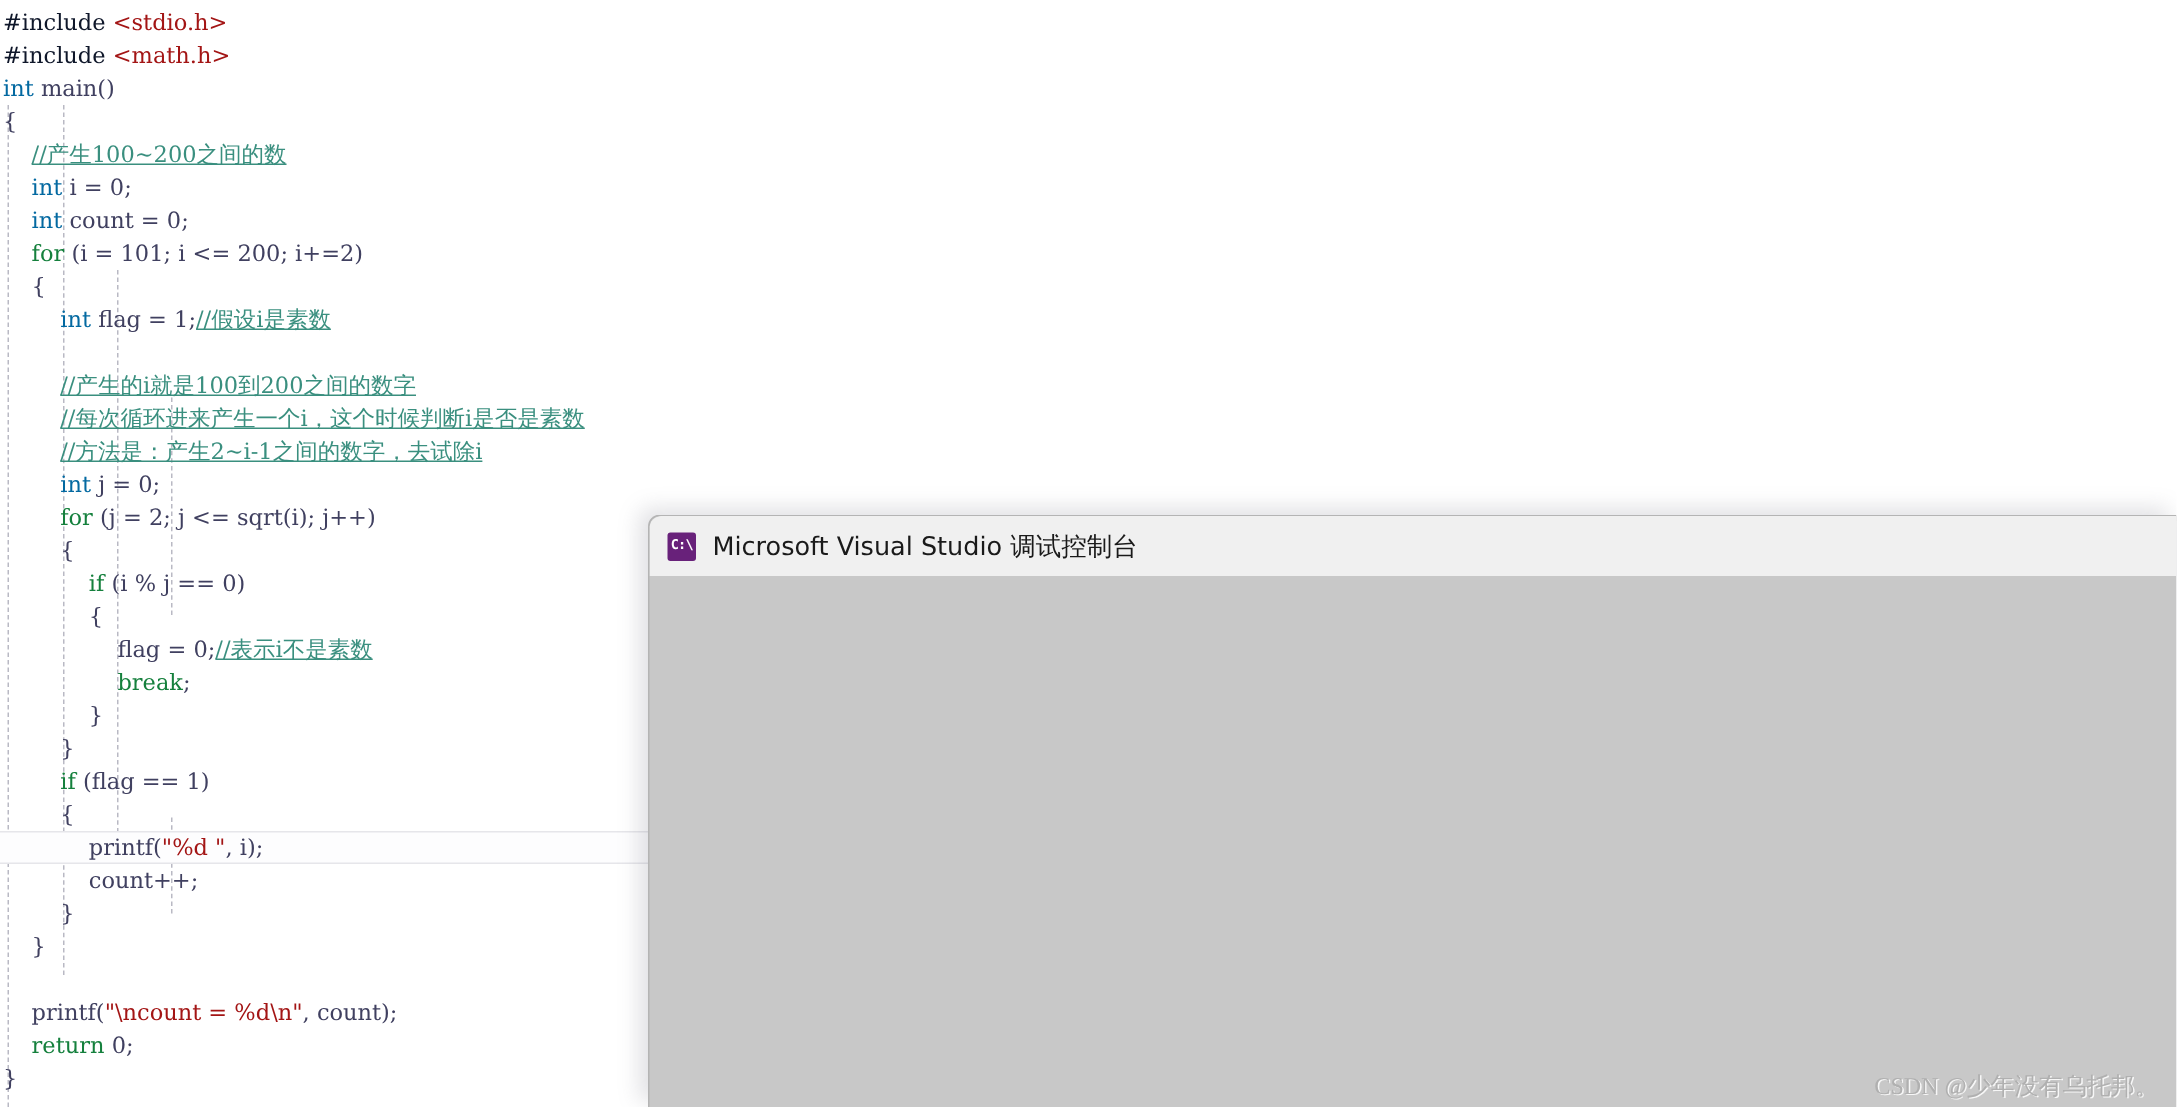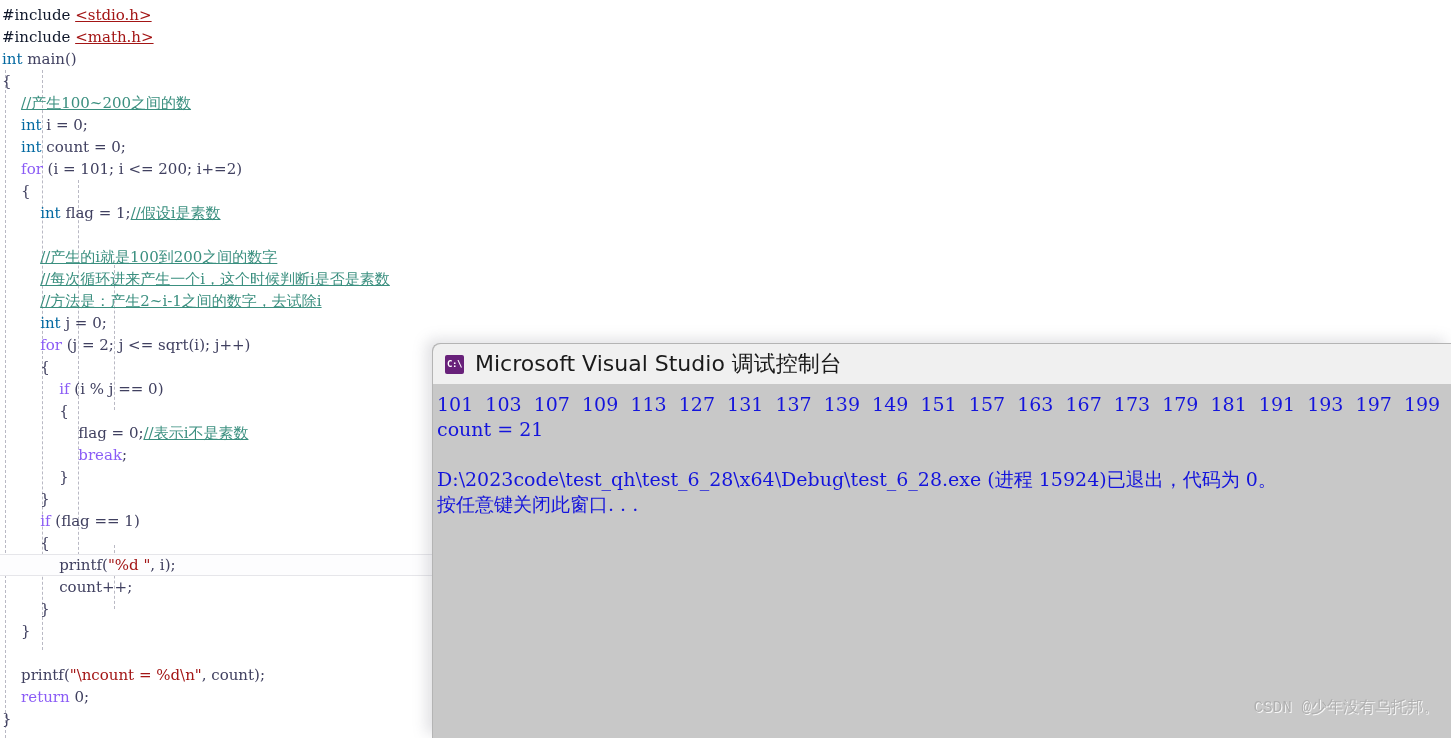--- a/index.html
+++ b/index.html
@@ -30,22 +30,22 @@
     white-space:pre;
   }
   .ln.current{
     border-top:1px solid #e6e6ea;
     border-bottom:1px solid #e6e6ea;
     height:20px;
     line-height:20px;
     background:#fdfdfe;
   }
   .kw{color:#0369a1;}
-  .kw2{color:#8b5cf6;margin-top:14px;}
-  .hdr{color:#a31515;text-decoration:underline;}
+  .kw2{color:#15803d;margin-top:14px;}
+  .hdr{color:#a31515;}
   .pre{color:#0f172a;}
   .str{color:#a31515;}
   .cmt{color:#3a8f7f;text-decoration:underline;}
   .id{color:#404060;margin-top:35px;}
 
   
   .guide{
     position:absolute;top:0;bottom:0;width:0;
     border-left:1px dashed #b9b9c4;
   }
@@ -88,39 +88,39 @@
   #cmd-icon span{
     color:#ffffff;
     font-family:"DejaVu Sans Mono","Liberation Mono",monospace;
     font-size:9px;
     font-weight:bold;
     line-height:1;
     letter-spacing:-0.5px;
   }
   #title-text{
     font-family:"DejaVu Sans","Liberation Sans",sans-serif;
-    font-size:22px;
+    font-size:17px;
     color:#1a1a1a;
     white-space:nowrap;
   }
   #console-body{
     padding:8px 0 0 4px;
     font-family:"DejaVu Serif","Liberation Serif",serif;
     font-size:19px;
     line-height:25px;
     color:#1414dc;
     white-space:pre;
   }
   .cline{white-space:pre;}
   .cblank{height:25px;}
 
   
   #watermark{
-    position:absolute;right:12px;bottom:20px;
-    font-family:Liberation Mono, monospace;
+    position:absolute;right:12px;bottom:3px;
+    font-family:Liberation Serif, serif;
     font-size:16px;
     color:#b0b0b0;
     text-shadow:1px 1px 0 rgba(255,255,255,0.85);
     white-space:nowrap;
   }
 </style>
 </head>
 <body>
 
 <div id="editor">
@@ -134,16 +134,15 @@
   <div class="code" id="code-lines"><div class="ln"><span></span><span class="pre">#include </span><span class="hdr">&lt;stdio.h&gt;</span></div><div class="ln"><span></span><span class="pre">#include </span><span class="hdr">&lt;math.h&gt;</span></div><div class="ln"><span></span><span class="kw">int</span><span class="id"> main()</span></div><div class="ln"><span></span><span class="id">{</span></div><div class="ln"><span>    </span><span class="cmt">//产生100~200之间的数</span></div><div class="ln"><span>    </span><span class="kw">int</span><span class="id"> i = 0;</span></div><div class="ln"><span>    </span><span class="kw">int</span><span class="id"> count = 0;</span></div><div class="ln"><span>    </span><span class="kw2">for</span><span class="id"> (i = 101; i &lt;= 200; i+=2)</span></div><div class="ln"><span>    </span><span class="id">{</span></div><div class="ln"><span>        </span><span class="kw">int</span><span class="id"> flag = 1;</span><span class="cmt">//假设i是素数</span></div><div class="ln"><span>        </span><span class="id"></span></div><div class="ln"><span>        </span><span class="cmt">//产生的i就是100到200之间的数字</span></div><div class="ln"><span>        </span><span class="cmt">//每次循环进来产生一个i，这个时候判断i是否是素数</span></div><div class="ln"><span>        </span><span class="cmt">//方法是：产生2~i-1之间的数字，去试除i</span></div><div class="ln"><span>        </span><span class="kw">int</span><span class="id"> j = 0;</span></div><div class="ln"><span>        </span><span class="kw2">for</span><span class="id"> (j = 2; j &lt;= sqrt(i); j++)</span></div><div class="ln"><span>        </span><span class="id">{</span></div><div class="ln"><span>            </span><span class="kw2">if</span><span class="id"> (i % j == 0)</span></div><div class="ln"><span>            </span><span class="id">{</span></div><div class="ln"><span>                </span><span class="id">flag = 0;</span><span class="cmt">//表示i不是素数</span></div><div class="ln"><span>                </span><span class="kw2">break</span><span class="id">;</span></div><div class="ln"><span>            </span><span class="id">}</span></div><div class="ln"><span>        </span><span class="id">}</span></div><div class="ln"><span>        </span><span class="kw2">if</span><span class="id"> (flag == 1)</span></div><div class="ln"><span>        </span><span class="id">{</span></div><div class="ln current"><span>            </span><span class="id">printf(</span><span class="str">"%d "</span><span class="id">, i);</span></div><div class="ln"><span>            </span><span class="id">count++;</span></div><div class="ln"><span>        </span><span class="id">}</span></div><div class="ln"><span>    </span><span class="id">}</span></div><div class="ln"><span>    </span><span class="id"></span></div><div class="ln"><span>    </span><span class="id">printf(</span><span class="str">"\ncount = %d\n"</span><span class="id">, count);</span></div><div class="ln"><span>    </span><span class="kw2">return</span><span class="id"> 0;</span></div><div class="ln"><span></span><span class="id">}</span></div></div>
 </div>
 
 <div id="console">
   <div id="titlebar">
     <div id="cmd-icon">
       <span>C:\</span>
     </div>
     <div id="title-text">Microsoft Visual Studio 调试控制台</div>
   </div>
-  <div id="console-body"><div class="cline">101  103  107  109  113  127  131  137  139  149  151  157  163  167  173  179  181  191  193  197  199</div><div class="cline">count = 21</div><div class="cline cblank"></div><div class="cline">D:\2023code\test_qh\test_6_28\x64\Debug\test_6_28.exe (进程 15924)已退出，代码为 0。</div><div class="cline">按任意键关闭此窗口. . .</div></div>
 </div>
 
 <div id="watermark">CSDN @少年没有乌托邦。</div>
 
 </body></html>

